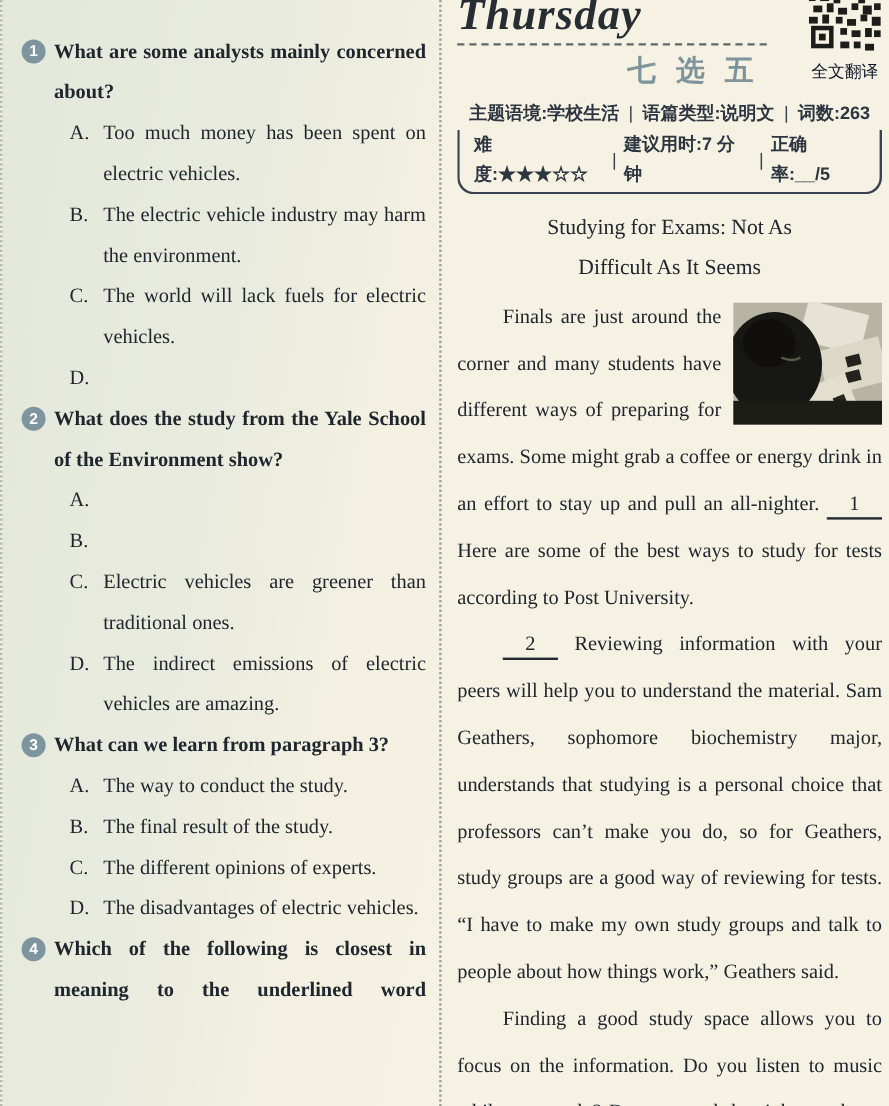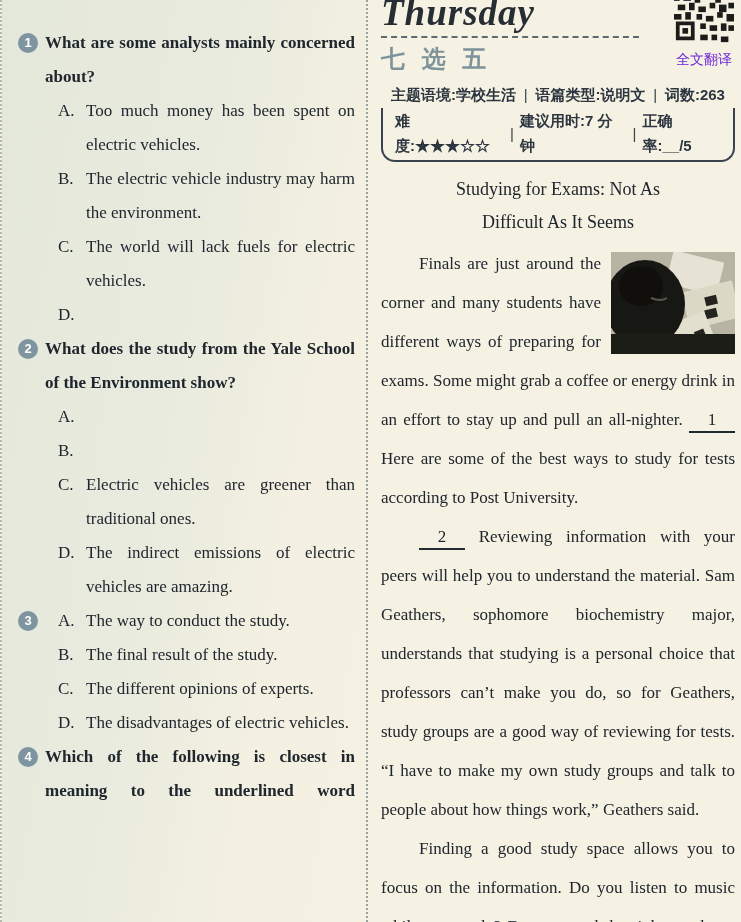--- a/index.html
+++ b/index.html
@@ -19,26 +19,26 @@
   .opt-label{width:28px;flex-shrink:0;}
   .opt-text{flex:1;text-align:justify;}
   .jlast{text-align-last:justify;}
   
   .divider{width:0;border-left:2px dotted #98a29c;}
   
   .col-right{flex:1;box-sizing:border-box;padding:0 6px 0 13px;position:relative;}
   .day{font-family:"Liberation Serif",serif;font-style:italic;font-weight:bold;
        font-size:37px;color:#262e33;margin-top:-9px;letter-spacing:1px;}
   .dash{width:258px;border-top:2px dashed #5e6a6c;margin:2px 0 5px;}
-  .section{width:252px;text-align:left;font-family:"Liberation Sans",sans-serif;
+  .section{width:252px;text-align:right;font-family:"Liberation Sans",sans-serif;
            font-weight:bold;font-size:24px;color:#7e949a;letter-spacing:5px;}
   .qr-wrap{position:absolute;top:0;right:4px;width:66px;text-align:center;}
   .qr-clip{height:47px;overflow:hidden;}
   .qr-clip svg{width:60px;height:66px;margin-top:-19px;}
-  .qr-label{font:14px "Liberation Sans",sans-serif;color:#6d28d9;margin-top:4px;}
+  .qr-label{font:14px "Liberation Sans",sans-serif;color:#0f172a;margin-top:4px;}
   .meta{margin-top:7px;font-family:"Liberation Sans",sans-serif;font-weight:bold;
         font-size:15px;color:#2c3540;}
   .meta-row{display:flex;justify-content:space-between;align-items:center;line-height:25px;}
   .meta-row .sep{font-weight:normal;color:#39424e;margin:0 6px;}
   .meta-row1{padding:0 10px;}
   .meta-row2{border:2px solid #39424e;border-top:none;border-radius:0 0 14px 14px;
              padding:0 12px 2px;margin-top:1px;}
   .title{font-weight:normal;font-size:18px;line-height:33px;text-align:center;margin:11px 0 5px;}
   .para{margin:0;font-size:17px;line-height:39px;text-align:justify;text-indent:38px;}
   .para.jlast{text-align-last:justify;}
@@ -85,20 +85,21 @@
           <span class="opt-label">C.</span>
           <span class="opt-text">Electric vehicles are greener than traditional ones.</span>
         </div>
         <div class="option">
           <span class="opt-label">D.</span>
           <span class="opt-text">The indirect emissions of electric vehicles are amazing.</span>
         </div>
       </div>
       <div class="question">
         <span class="qnum">3</span>
+        <div class="stem">What can we learn from paragraph 3?</div>
         <div class="option">
           <span class="opt-label">A.</span>
           <span class="opt-text">The way to conduct the study.</span>
         </div>
         <div class="option">
           <span class="opt-label">B.</span>
           <span class="opt-text">The final result of the study.</span>
         </div>
         <div class="option">
           <span class="opt-label">C.</span>

